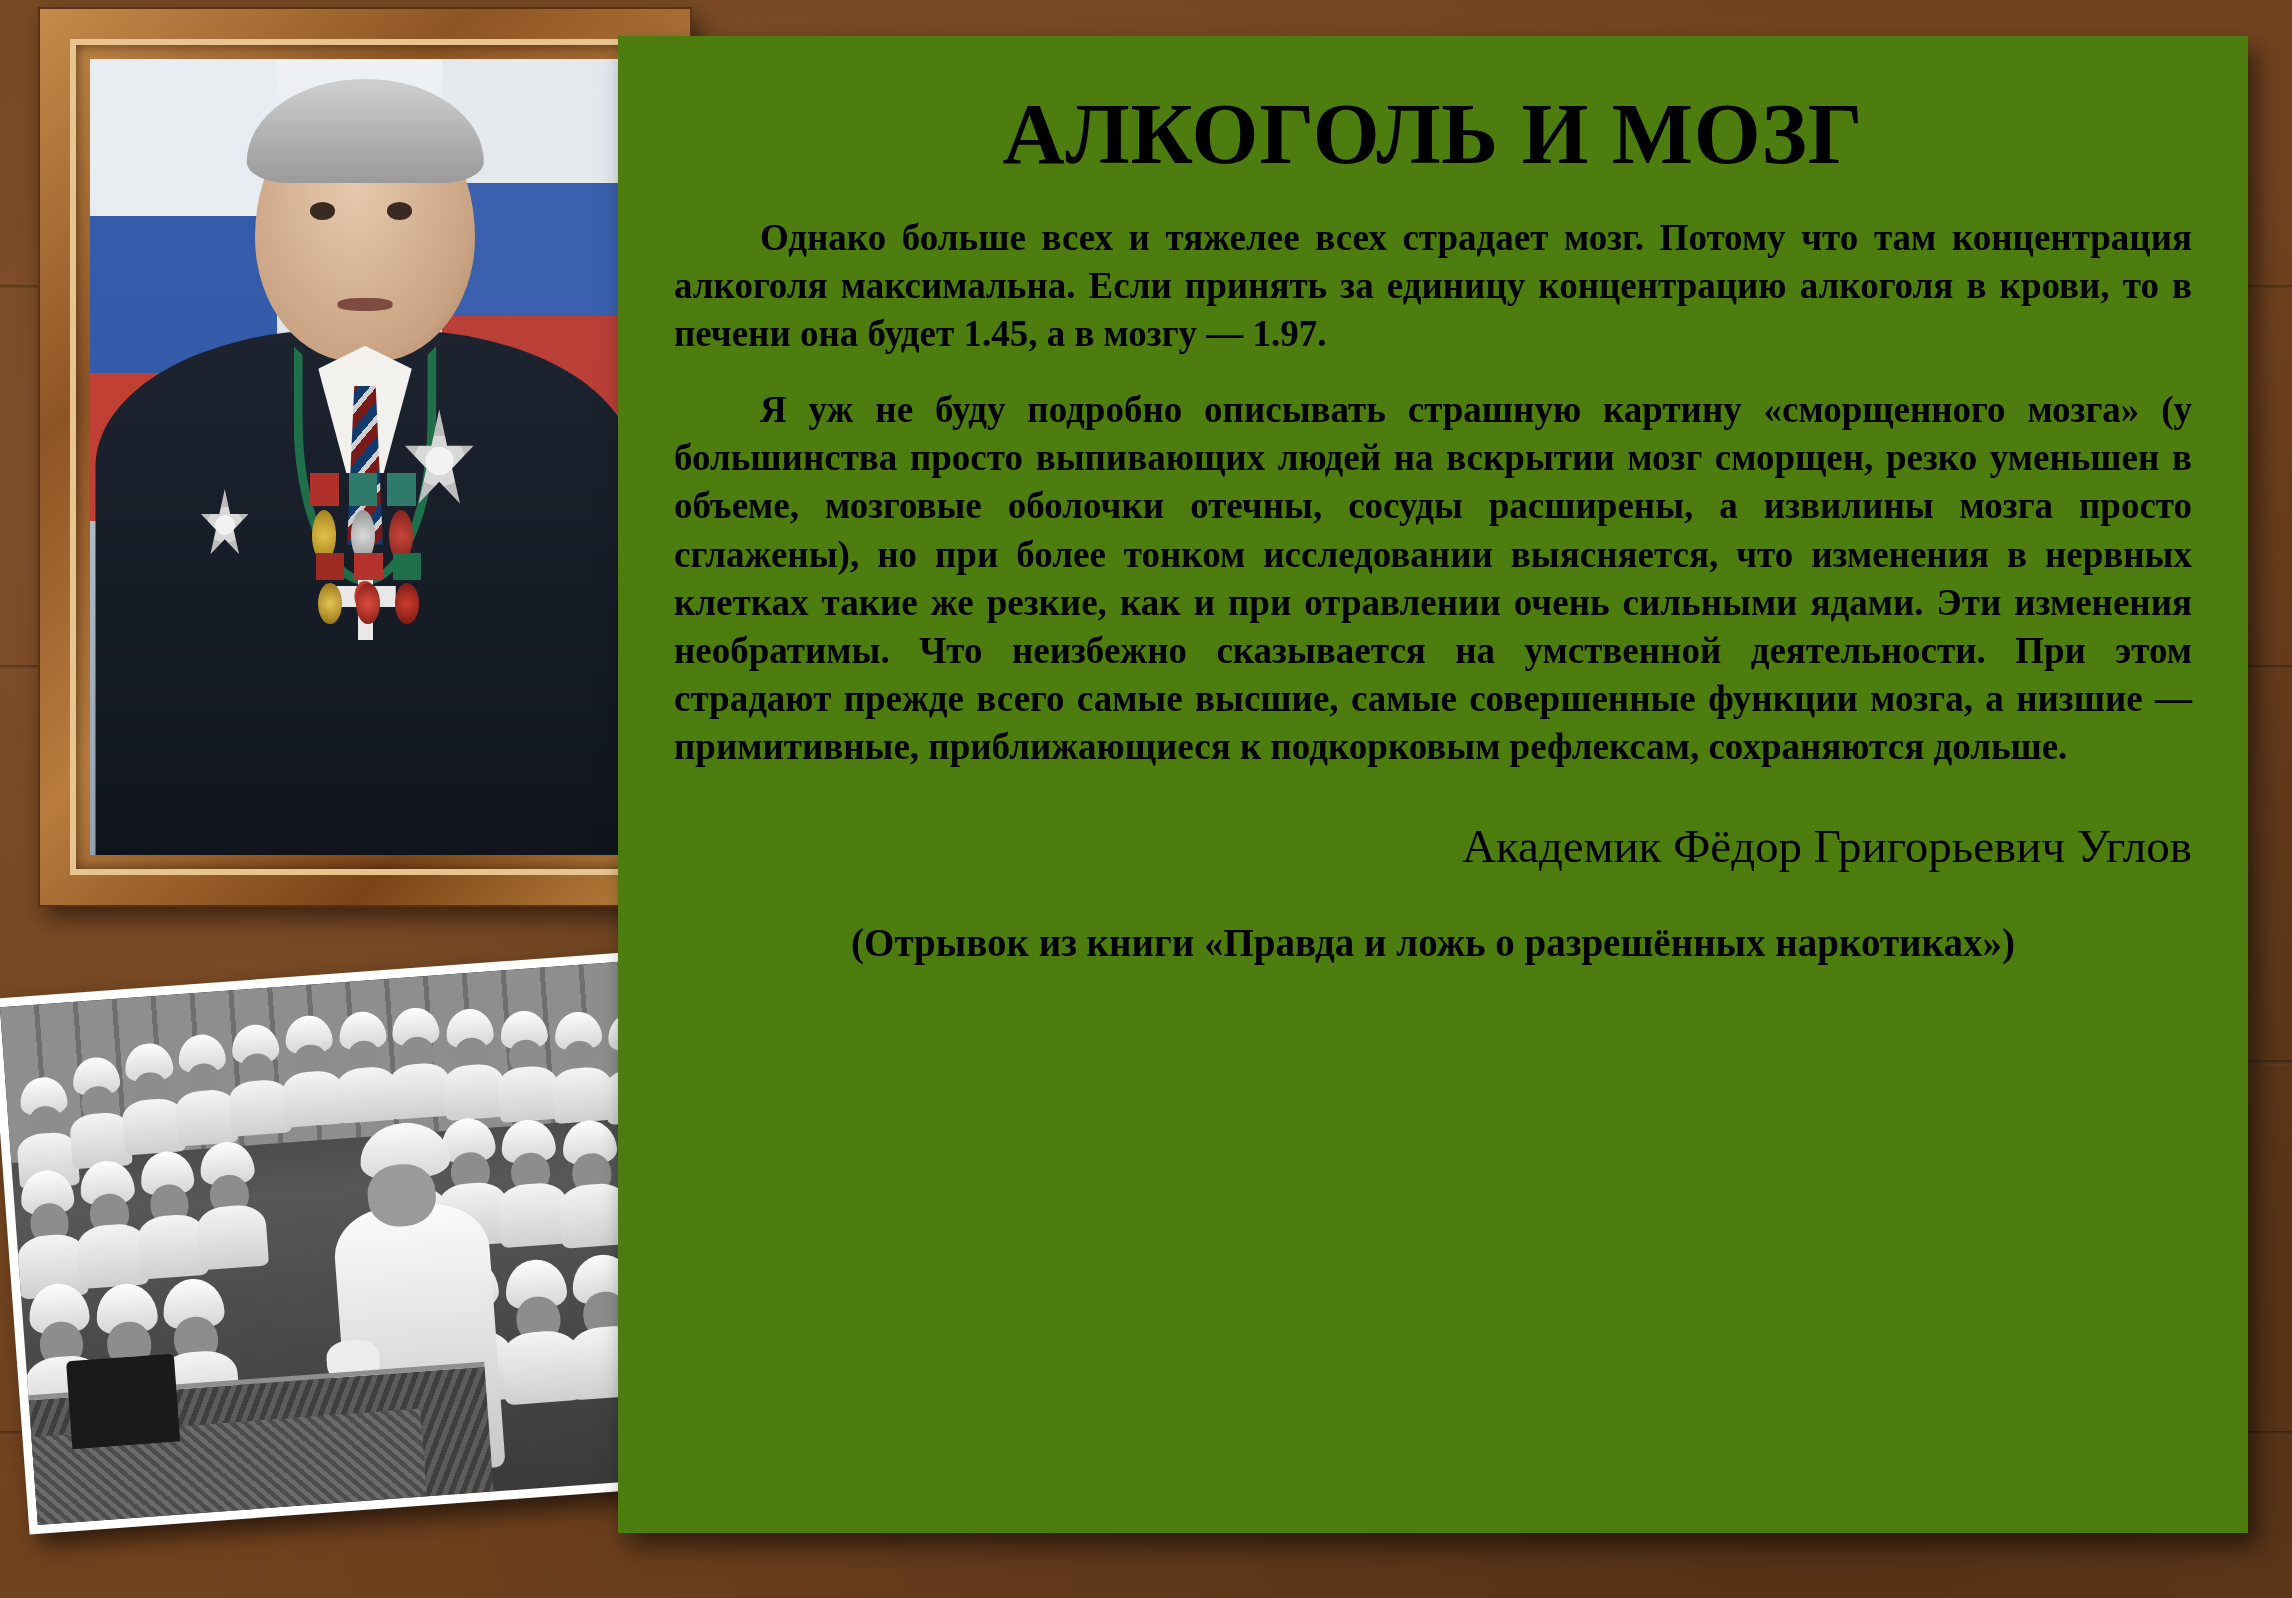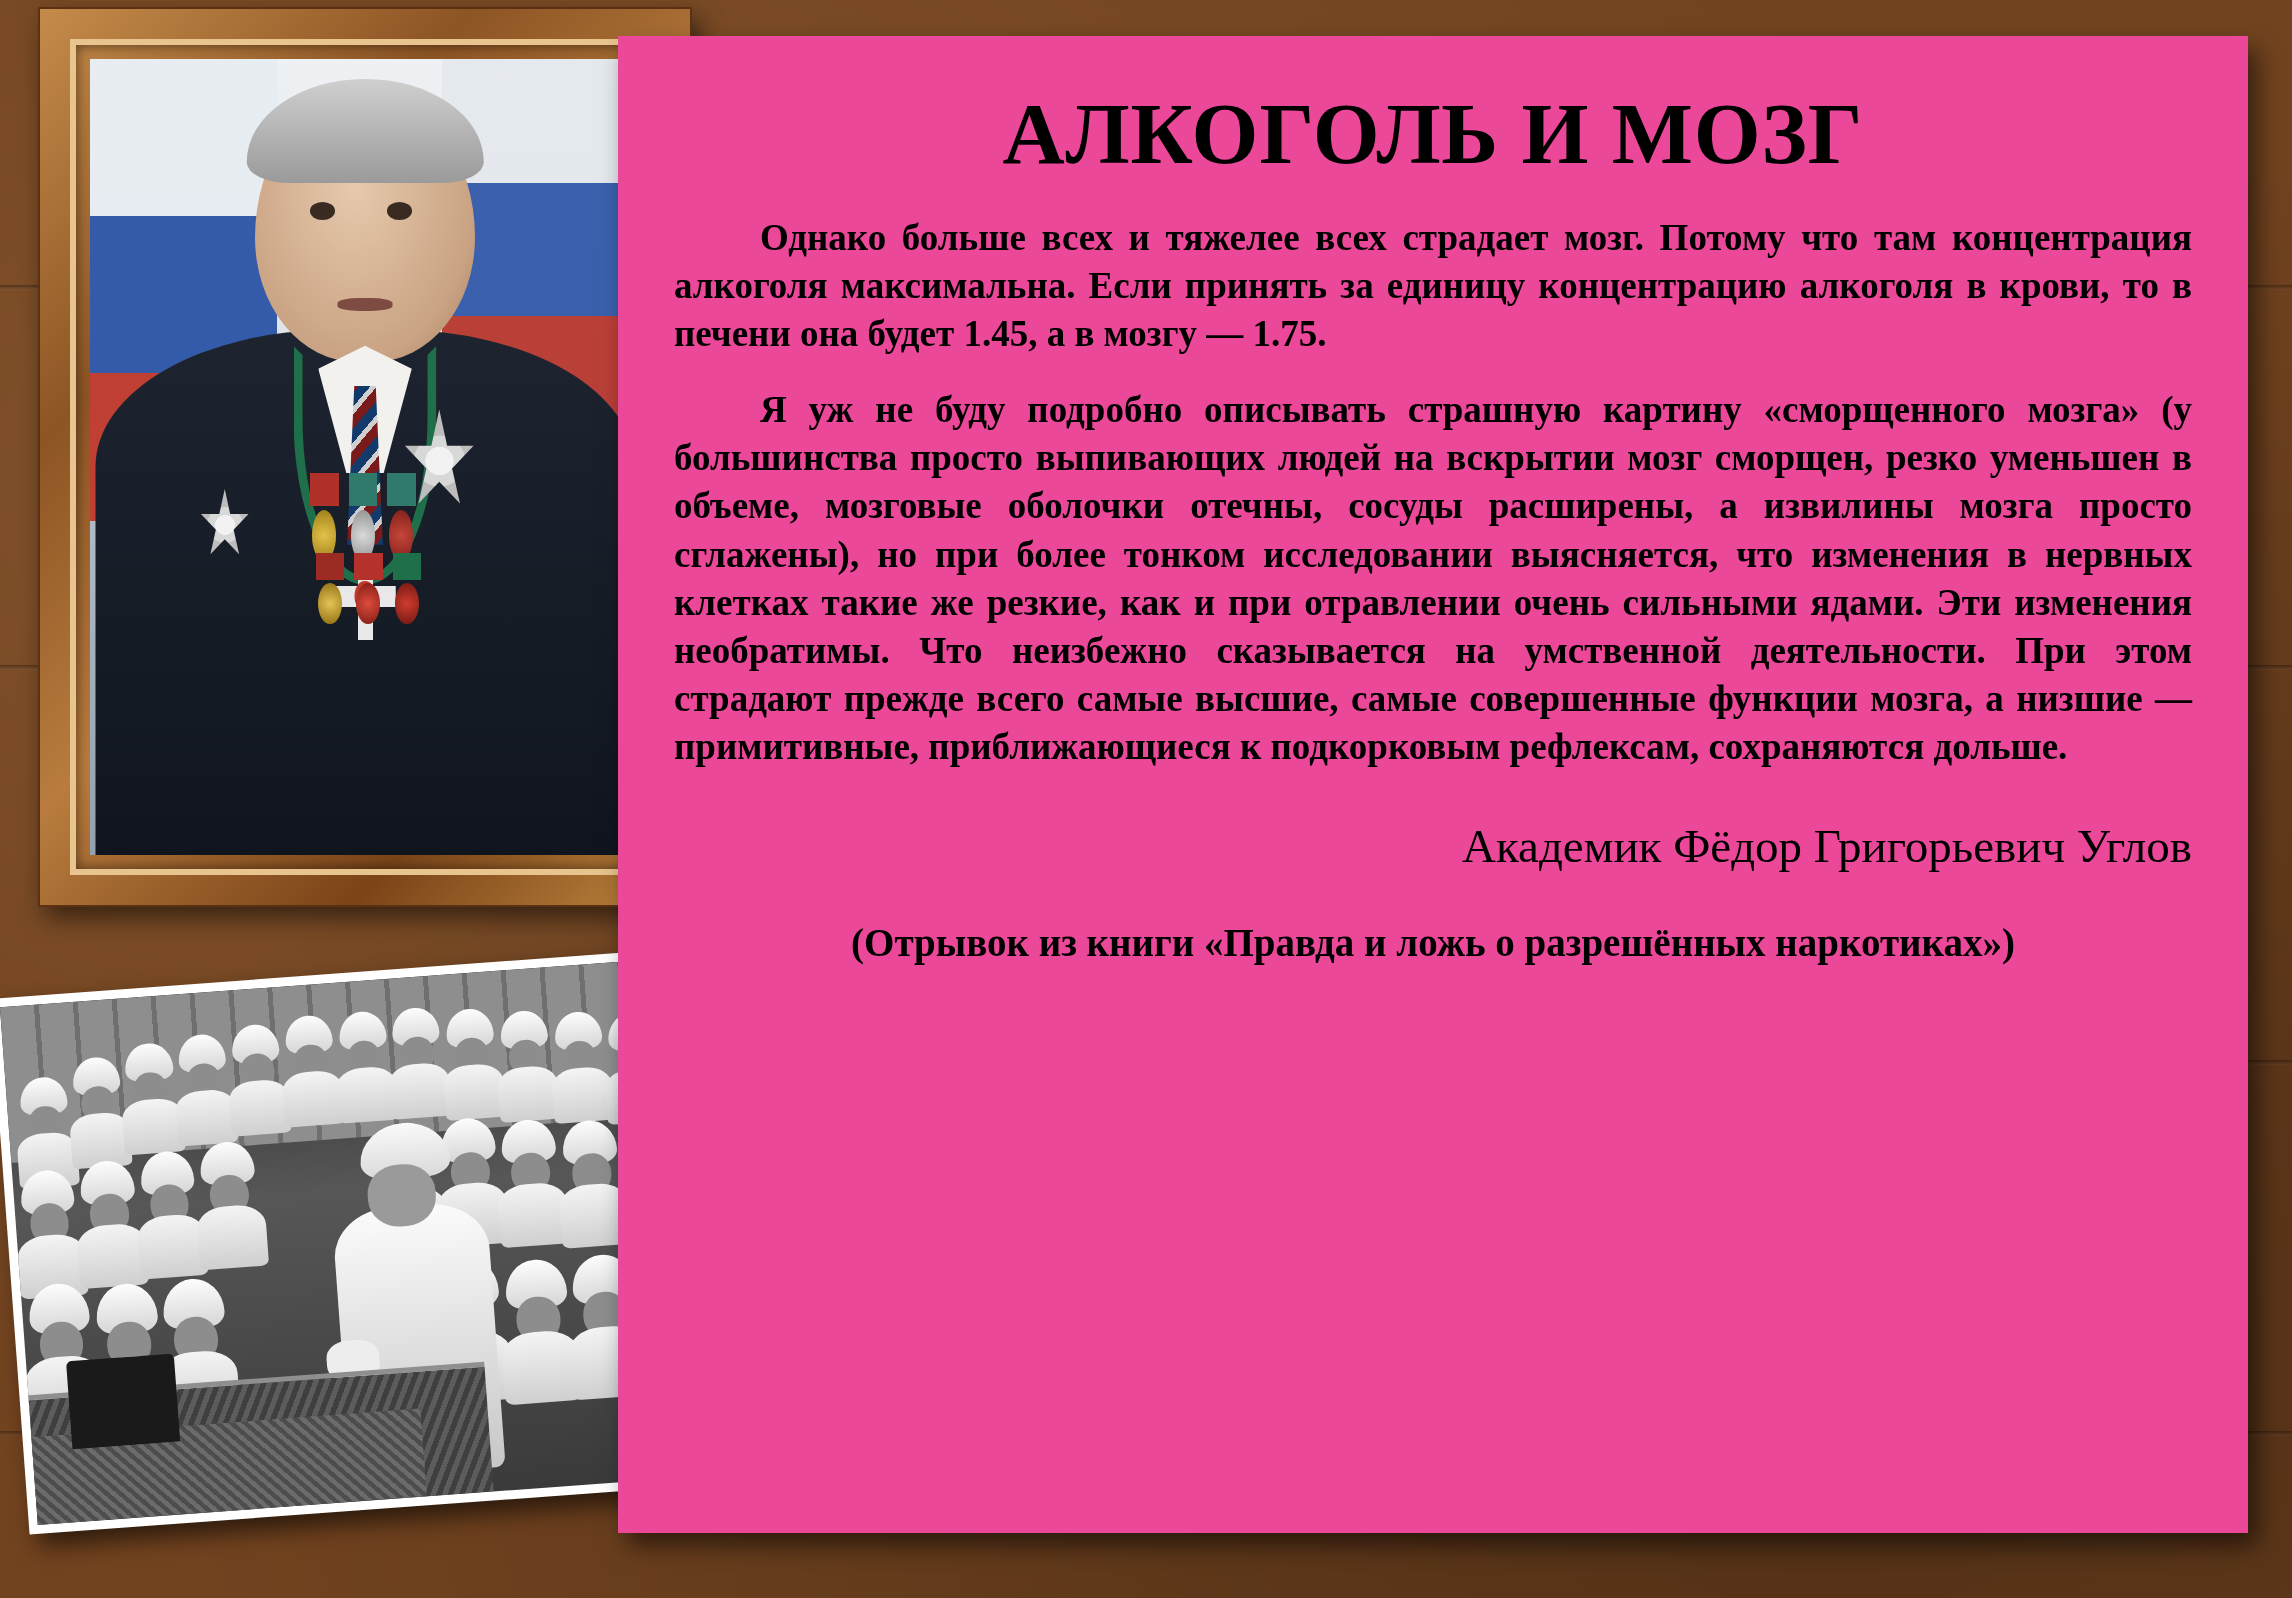--- a/index.html
+++ b/index.html
@@ -58,21 +58,21 @@
     opacity: .7;
   }
 
   
   .sheet {
     position: absolute;
     left: 618px;
     top: 36px;
     width: 1630px;
     height: 1497px;
-    background: #ec4899;
+    background: #4d7c0f;
     box-shadow: 9px 12.5px 23px rgba(0,0,0,0.55);
   }
   .sheet-inner {
     padding: 32px 56px 0 56px;
   }
   .title {
     text-align: center;
     font-size: 86px;
     font-weight: bold;
     letter-spacing: 0.9px;
@@ -516,21 +516,21 @@
       <div class="bw-bench"></div>
       <div class="bw-tablecloth"></div>
       <div class="bw-chair"></div>
     </div>
   </div>
 
   <div class="sheet">
     <div class="sheet-inner">
       <h1 class="title">АЛКОГОЛЬ И МОЗГ</h1>
 
-      <p class="para">Однако больше всех и тяжелее всех страдает мозг. Потому что там концентрация алкоголя максимальна. Если принять за единицу концентрацию алкоголя в крови, то в печени она будет 1.45, а в мозгу — 1.75.</p>
+      <p class="para">Однако больше всех и тяжелее всех страдает мозг. Потому что там концентрация алкоголя максимальна. Если принять за единицу концентрацию алкоголя в крови, то в печени она будет 1.45, а в мозгу — 1.97.</p>
       <p class="para last">Я уж не буду подробно описывать страшную картину «сморщенного мозга» (у большинства просто выпивающих людей на вскрытии мозг сморщен, резко уменьшен в объеме, мозговые оболочки отечны, сосуды расширены, а извилины мозга просто сглажены), но при более тонком исследовании выясняется, что изменения в нервных клетках такие же резкие, как и при отравлении очень сильными ядами. Эти изменения необратимы. Что неизбежно сказывается на умственной деятельности. При этом страдают прежде всего самые высшие, самые совершенные функции мозга, а низшие — примитивные, приближающиеся к подкорковым рефлексам, сохраняются дольше.</p>
 
       <div class="author">Академик Фёдор Григорьевич Углов</div>
       <div class="source">(Отрывок из книги «Правда и ложь о разрешённых наркотиках»)</div>
     </div>
   </div>
 
 </div>
 
 

